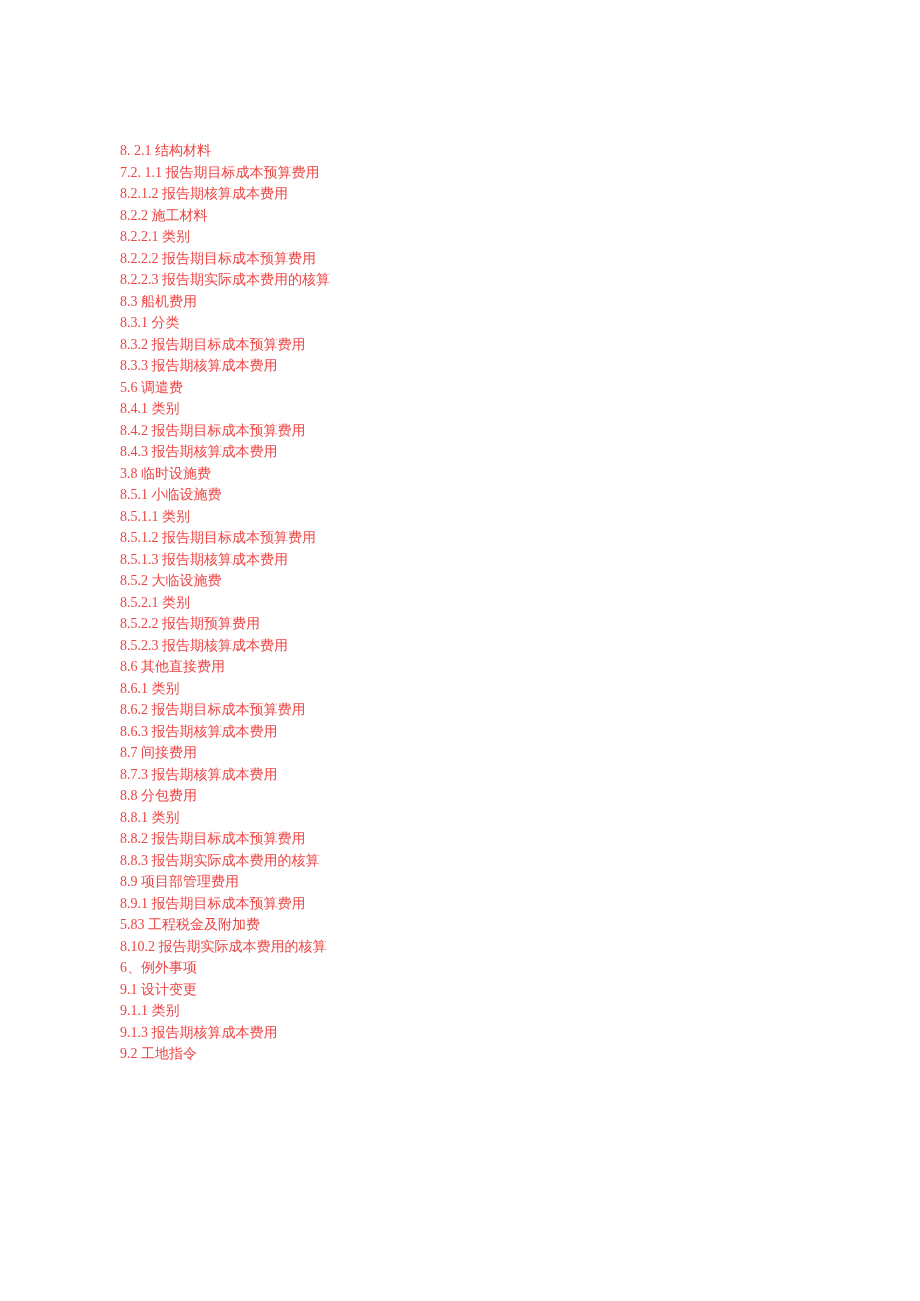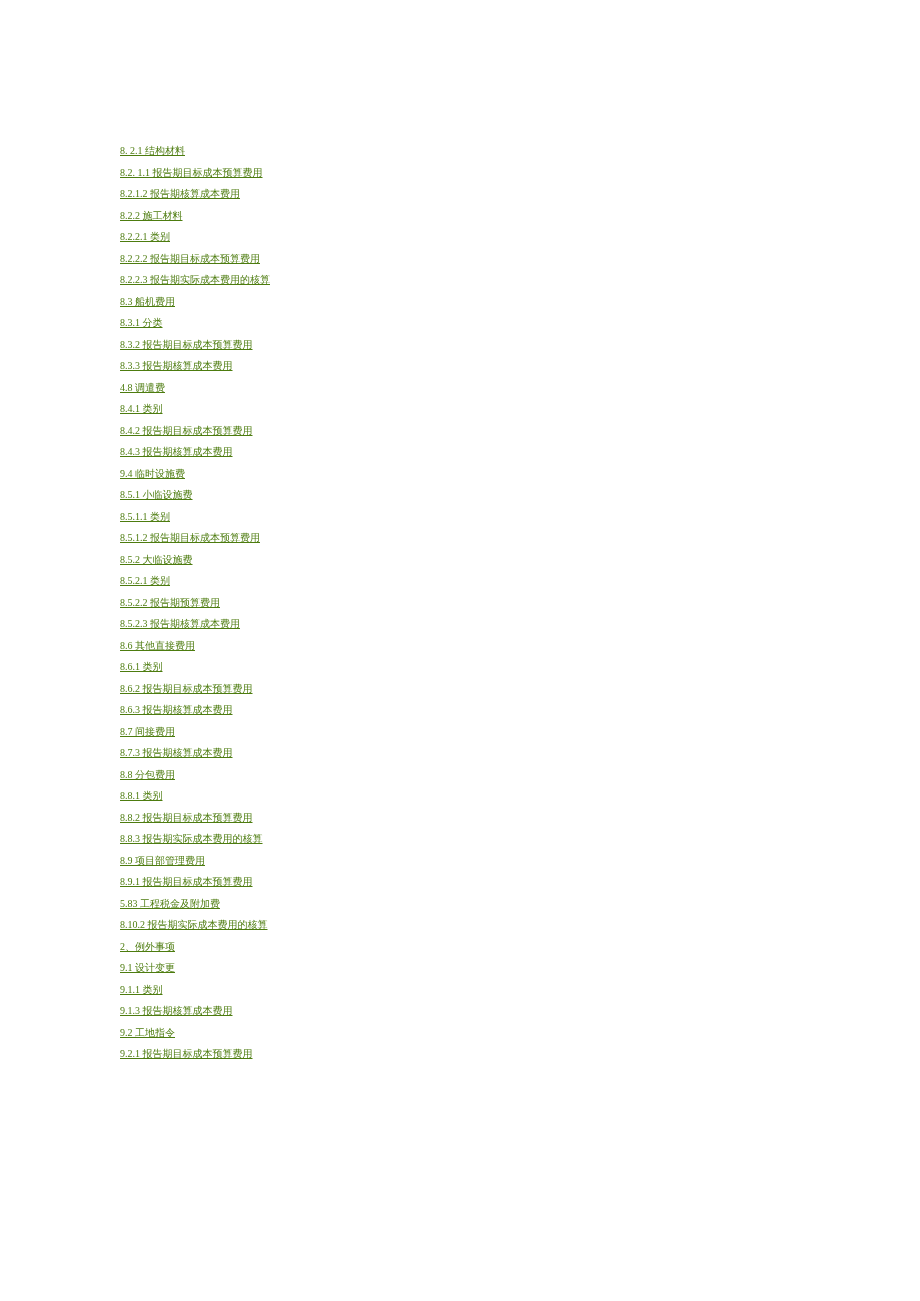--- a/index.html
+++ b/index.html
@@ -11,67 +11,66 @@
       height: 1301px;
       position: relative;
     }
     .content {
       position: absolute;
       left: 120px;
       top: 140px;
       width: 680px;
     }
     .line {
-      font-size: 10px;
+      font-size: 14px;
       line-height: 21.5px;
-      color: #4d7c0f;
+      color: #ef4444;
       white-space: nowrap;
-      text-decoration: underline;
     }
   </style>
 </head>
 <body>
 
 <div class="content">
 <div class="line">8.   2.1 结构材料</div>
-    <div class="line">8.2.    1.1 报告期目标成本预算费用</div>
+    <div class="line">7.2.    1.1 报告期目标成本预算费用</div>
     <div class="line">8.2.1.2 报告期核算成本费用</div>
     <div class="line">8.2.2 施工材料</div>
     <div class="line">8.2.2.1 类别</div>
     <div class="line">8.2.2.2 报告期目标成本预算费用</div>
     <div class="line">8.2.2.3 报告期实际成本费用的核算</div>
     <div class="line">8.3 船机费用</div>
     <div class="line">8.3.1 分类</div>
     <div class="line">8.3.2 报告期目标成本预算费用</div>
     <div class="line">8.3.3 报告期核算成本费用</div>
-    <div class="line">4.8 调遣费</div>
+    <div class="line">5.6 调遣费</div>
     <div class="line">8.4.1 类别</div>
     <div class="line">8.4.2 报告期目标成本预算费用</div>
     <div class="line">8.4.3 报告期核算成本费用</div>
-    <div class="line">9.4 临时设施费</div>
+    <div class="line">3.8 临时设施费</div>
     <div class="line">8.5.1 小临设施费</div>
     <div class="line">8.5.1.1 类别</div>
     <div class="line">8.5.1.2 报告期目标成本预算费用</div>
+    <div class="line">8.5.1.3 报告期核算成本费用</div>
     <div class="line">8.5.2 大临设施费</div>
     <div class="line">8.5.2.1 类别</div>
     <div class="line">8.5.2.2 报告期预算费用</div>
     <div class="line">8.5.2.3 报告期核算成本费用</div>
     <div class="line">8.6 其他直接费用</div>
     <div class="line">8.6.1 类别</div>
     <div class="line">8.6.2 报告期目标成本预算费用</div>
     <div class="line">8.6.3 报告期核算成本费用</div>
     <div class="line">8.7 间接费用</div>
     <div class="line">8.7.3 报告期核算成本费用</div>
     <div class="line">8.8 分包费用</div>
     <div class="line">8.8.1 类别</div>
     <div class="line">8.8.2 报告期目标成本预算费用</div>
     <div class="line">8.8.3 报告期实际成本费用的核算</div>
     <div class="line">8.9 项目部管理费用</div>
     <div class="line">8.9.1 报告期目标成本预算费用</div>
     <div class="line">5.83 工程税金及附加费</div>
     <div class="line">8.10.2 报告期实际成本费用的核算</div>
-    <div class="line">2、例外事项</div>
+    <div class="line">6、例外事项</div>
     <div class="line">9.1 设计变更</div>
     <div class="line">9.1.1 类别</div>
     <div class="line">9.1.3 报告期核算成本费用</div>
     <div class="line">9.2 工地指令</div>
-    <div class="line">9.2.1 报告期目标成本预算费用</div>
   </div>
 
 </body></html>

